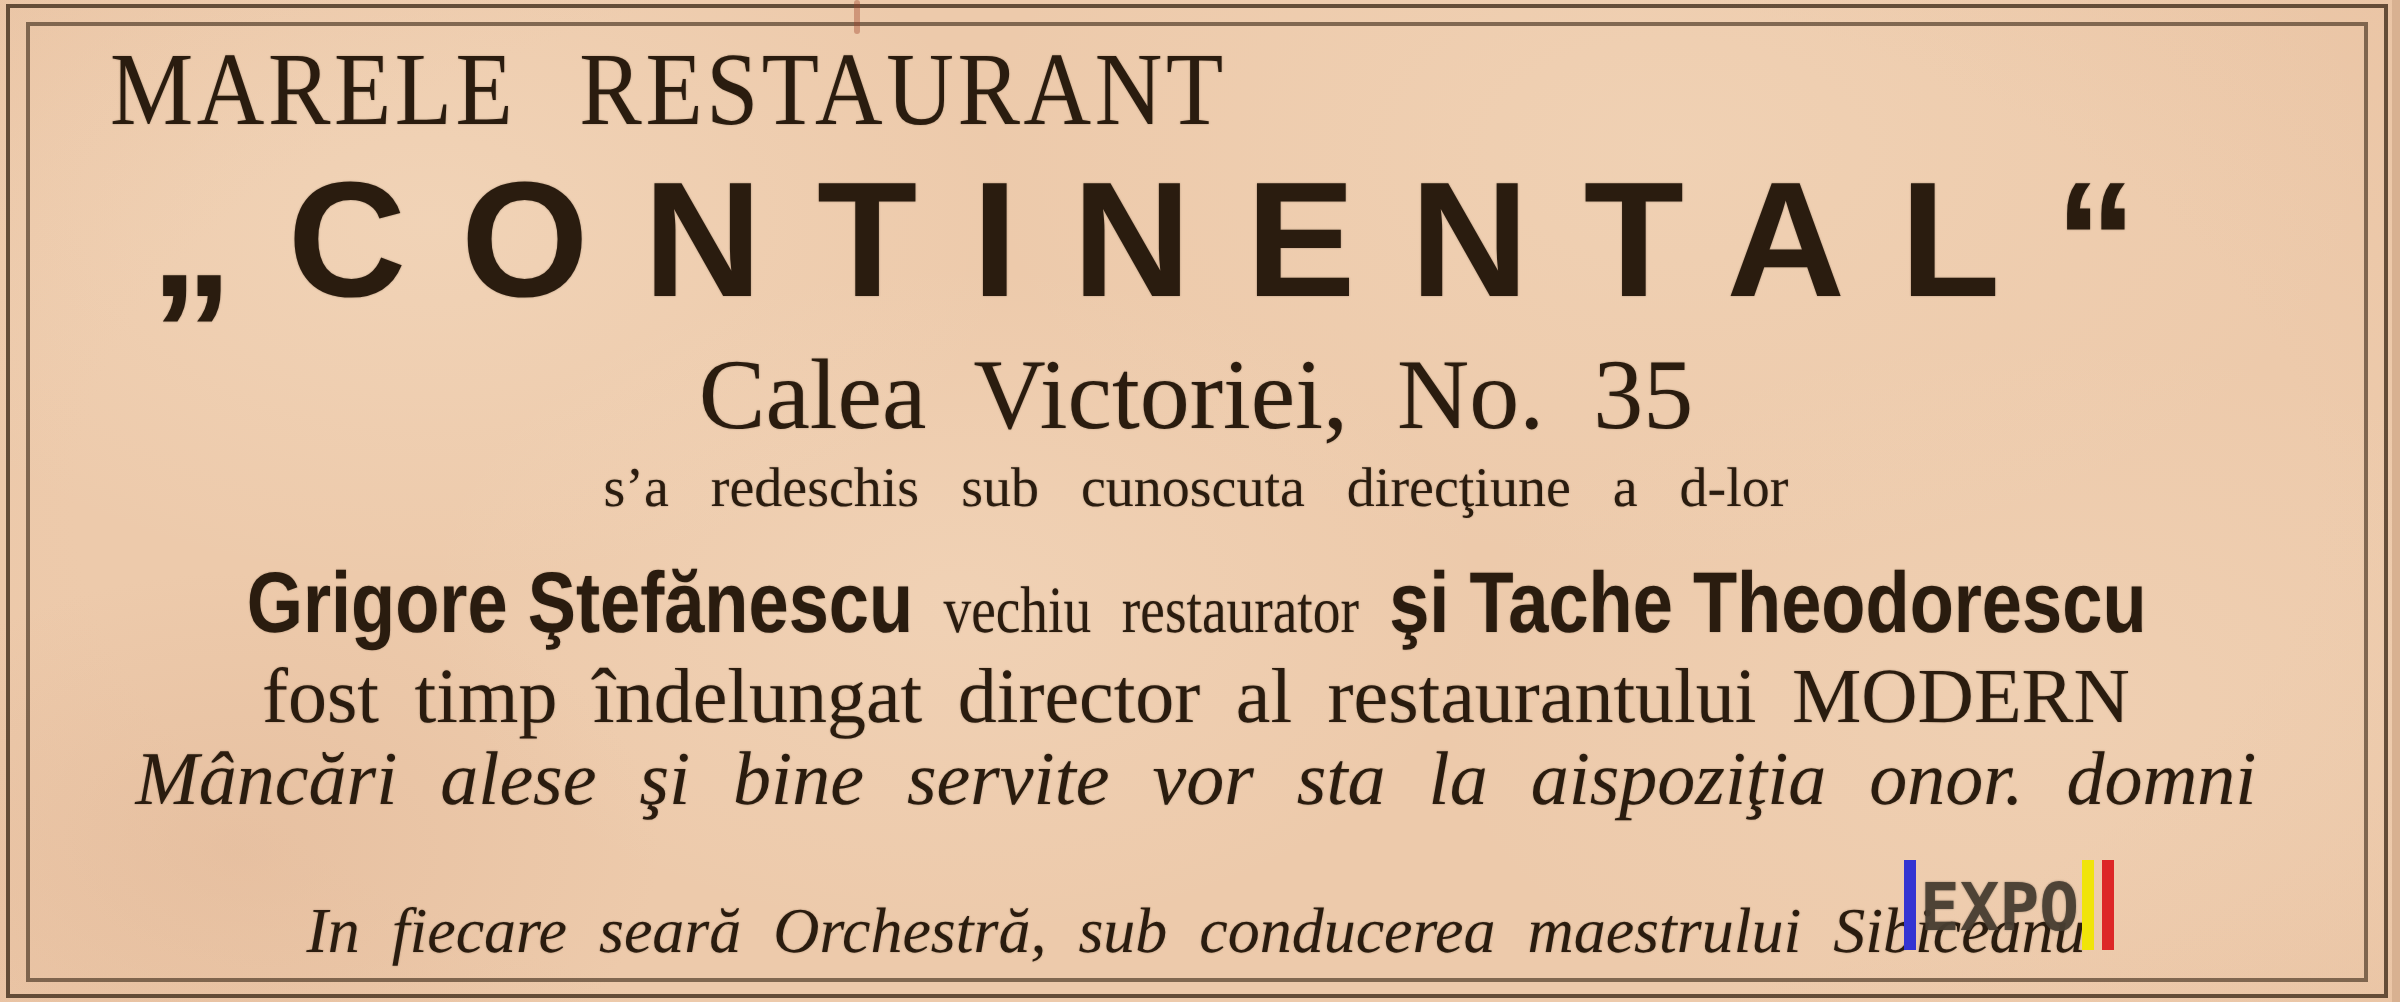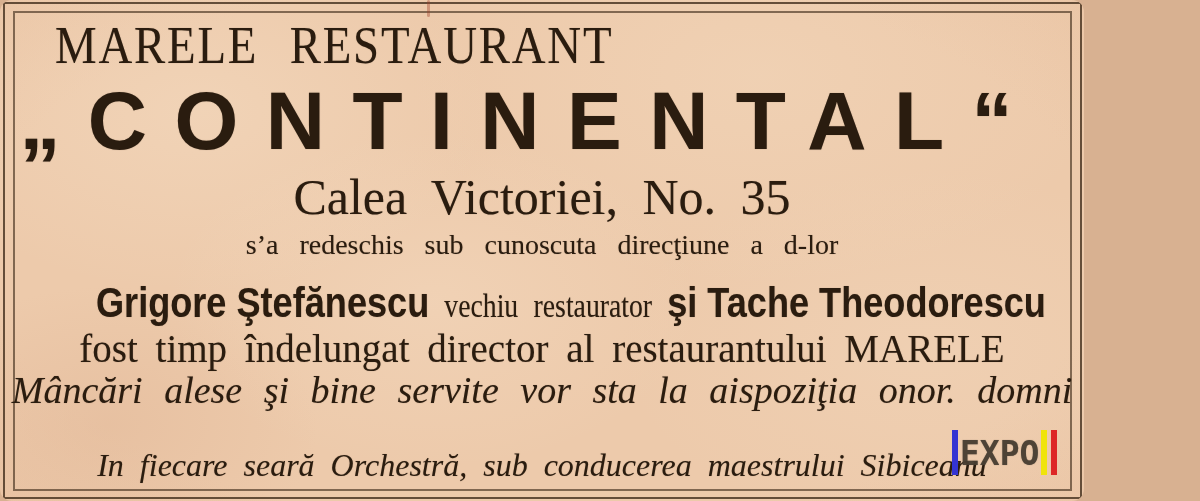--- a/index.html
+++ b/index.html
@@ -1,30 +1,29 @@
 <!DOCTYPE html>
 <html><head>
 <meta charset="utf-8">
 <style>
   html,body{margin:0;padding:0;background:#d8b191;}
   .scan{
     position:relative;
-    width:1084px;height:501px;
+    width:1196px;height:501px;
     overflow:hidden;
     font-family:"Liberation Serif", serif;
     color:#2a1c0f;
     background:
       radial-gradient(ellipse 420px 260px at 18% 22%, rgba(248,228,204,0.35), transparent 70%),
       radial-gradient(ellipse 500px 300px at 70% 15%, rgba(246,224,198,0.30), transparent 70%),
       radial-gradient(ellipse 380px 240px at 40% 60%, rgba(249,229,206,0.28), transparent 70%),
       radial-gradient(ellipse 430px 260px at 85% 70%, rgba(244,220,194,0.30), transparent 70%),
       radial-gradient(ellipse 300px 200px at 10% 85%, rgba(222,178,146,0.40), transparent 70%),
       radial-gradient(ellipse 1400px 700px at 50% 50%, #edcaab 40%, #e3b896 100%),
       #e9c1a2;
-    border-radius: 12px;
   }
   .frame-outer{position:absolute;left:3px;right:2px;top:2px;bottom:2px;
     border:2px solid rgba(62,42,24,0.78);pointer-events:none;}
   .frame-inner{position:absolute;left:13px;right:12px;top:11px;bottom:10px;
     border:2px solid rgba(62,42,24,0.62);pointer-events:none;}
   .line{position:absolute;left:0;right:0;text-align:center;line-height:1;white-space:nowrap;
     text-shadow:0 0 1px rgba(46,28,12,0.35);}
   .kicker{top:20px;left:55px;right:auto;text-align:left;
     font-size:52px;letter-spacing:2px;word-spacing:20px;font-weight:bold;font-weight:normal;
     transform:scaleX(0.90);transform-origin:0 50%;}
@@ -60,21 +59,21 @@
 
   <div class="line kicker">MARELE RESTAURANT</div>
   <div class="line title">„CONTINENTAL“</div>
   <div class="line address">Calea Victoriei, No. 35</div>
   <div class="line reopened">s’a redeschis sub cunoscuta direcţiune a d-lor</div>
 
   <div class="line names">
     <span class="nm">Grigore Ştefănescu</span><span class="mid">vechiu restaurator</span><span class="nm">şi Tache Theodorescu</span>
   </div>
 
-  <div class="line director">fost timp îndelungat director al restaurantului MARELE</div>
+  <div class="line director">fost timp îndelungat director al restaurantului MODERN</div>
   <div class="line it1">Mâncări alese şi bine servite vor sta la aispoziţia onor. domni</div>
   <div class="line orch">In fiecare seară Orchestră, sub conducerea maestrului Sibiceanu</div>
 
   <div class="wm">
     <span class="bar blue"></span>
     <span class="wm-t">EXPO</span>
     <span class="bar yellow"></span>
     <span class="bar red"></span>
   </div>
 </div>

